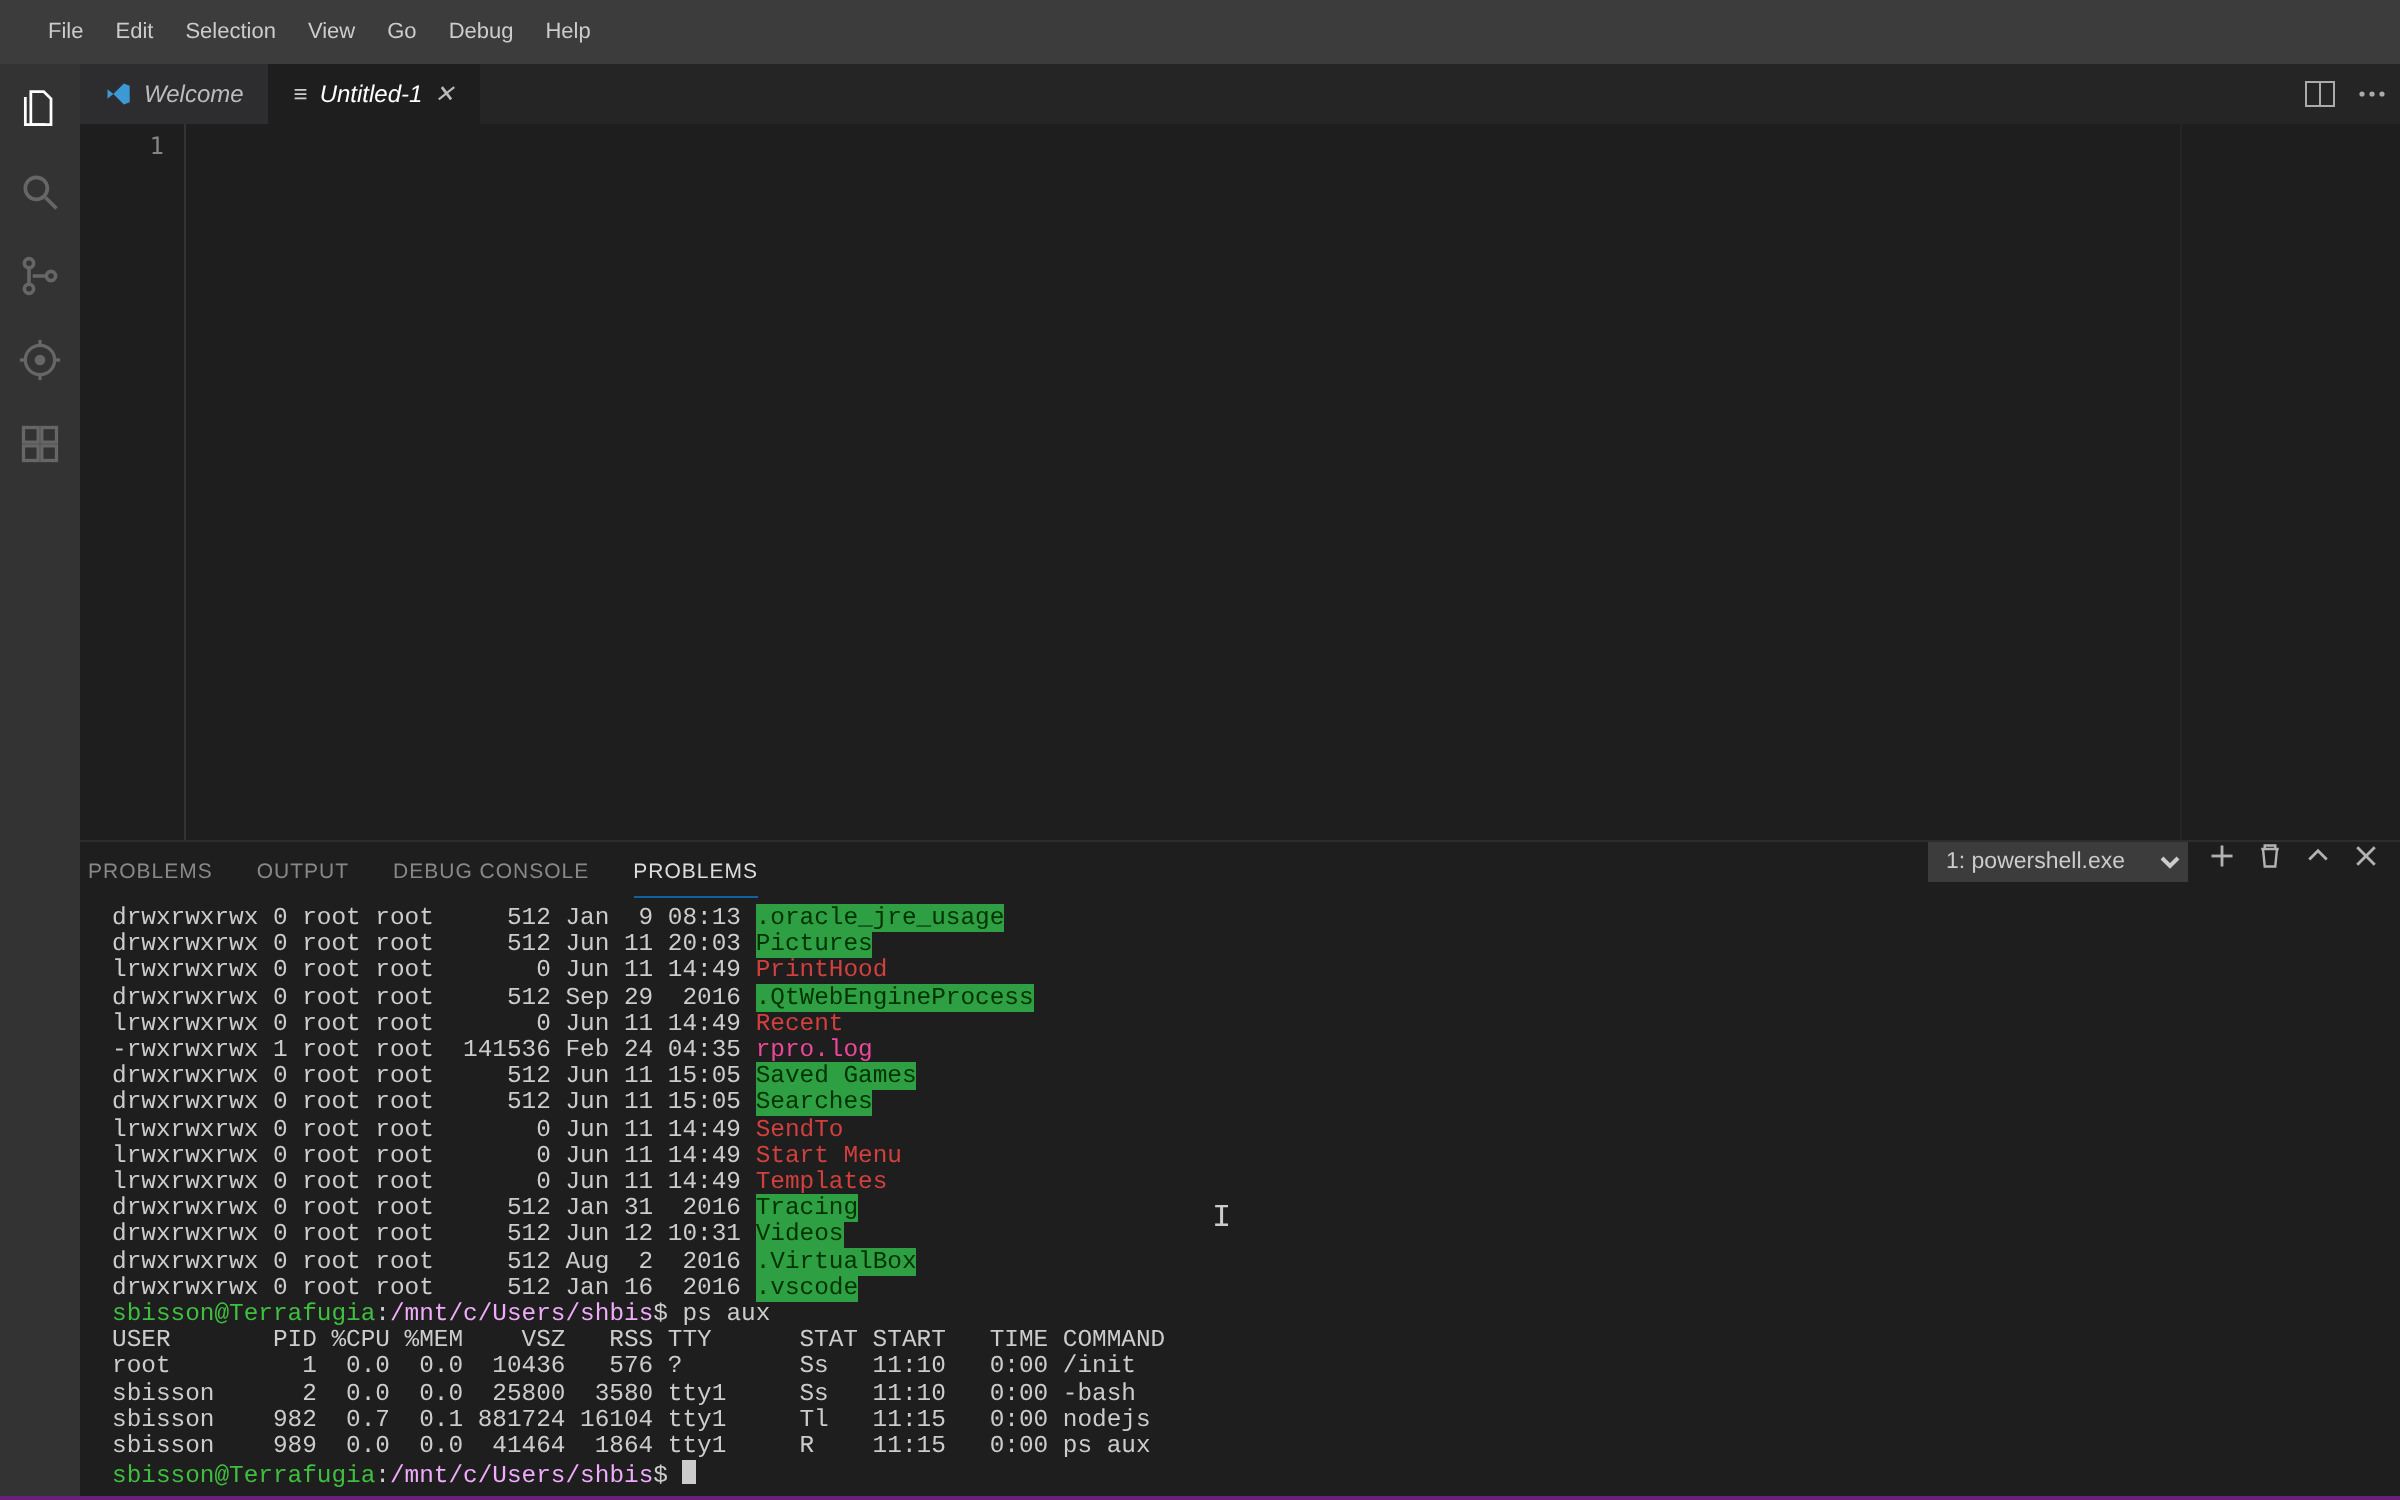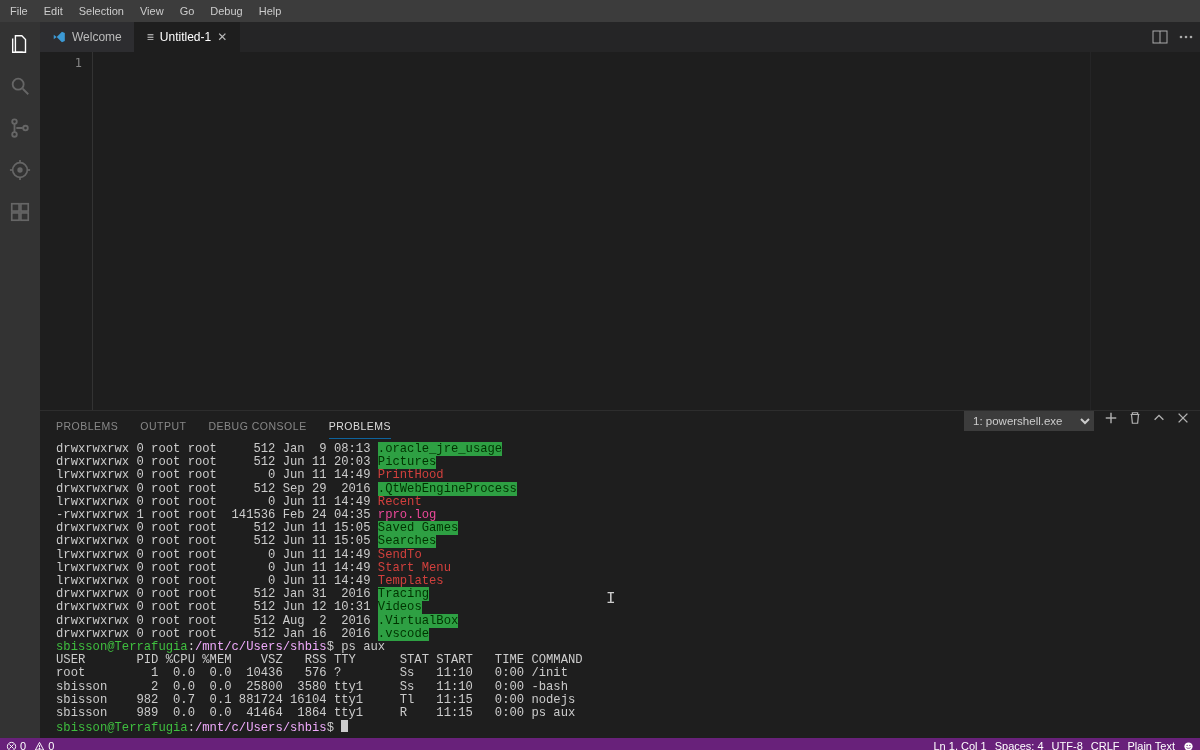--- a/index.html
+++ b/index.html
@@ -1,38 +1,38 @@
 <!DOCTYPE html>
 <html><head>
 <meta charset="utf-8">
 <style>
   * { margin: 0; padding: 0; box-sizing: border-box; }
   html, body { width: 1200px; height: 750px; overflow: hidden; font-family: "Segoe UI", Arial, sans-serif; background: #1e1e1e; color: #ccc; }
-  .menubar { height: 22px; background: #3c3c3c; display: flex; align-items: center; padding: 0 2px; font-size: 11px; color: #ccc; }
+  .menubar { height: 32px; background: #3c3c3c; display: flex; align-items: center; padding: 0 16px; font-size: 11px; color: #ccc; }
   .menubar .menu-item { padding: 2px 8px; cursor: pointer; }
   .main-wrap { display: flex; height: 716px; }
   .activitybar { width: 40px; background: #333333; display: flex; flex-direction: column; align-items: center; padding-top: 10px; gap: 18px; }
   .activitybar .act-icon { width: 24px; height: 24px; display: flex; align-items: center; justify-content: center; opacity: 0.6; cursor: pointer; }
   .activitybar .act-icon.active { opacity: 1; }
   .activitybar .act-icon svg { width: 22px; height: 22px; }
   .centerzone { flex: 1; display: flex; flex-direction: column; }
-  .tabbar { height: 30px; background: #252526; display: flex; align-items: stretch; position: relative; }
+  .tabbar { height: 30px; background: #252526; display: flex; align-items: stretch; position: relative; font-style: italic; }
   .tabbar .tab { display: flex; align-items: center; padding: 0 12px; font-size: 12px; color: #bbb; background: #2d2d30; gap: 6px; cursor: pointer; border-right: 1px solid #1e1e1e; }
   .tabbar .tab.active { background: #1e1e1e; color: #fff; }
   .tabbar .tab .vs-logo { width: 14px; height: 14px; }
   .tabbar .tab .pre-icon { color: #ccc; font-size: 12px; }
   .tabbar .tab .close-x { font-size: 12px; color: #bbb; }
   .tabbar .actions-right { position: absolute; right: 6px; top: 0; height: 30px; display: flex; align-items: center; gap: 10px; }
   .tabbar .actions-right .ico { width: 16px; height: 16px; opacity: .8; cursor: pointer; display:flex;align-items:center;justify-content:center;}
   .editor-area { flex: 1; display: flex; background: #1e1e1e; }
   .gutter { width: 52px; text-align: right; padding: 4px 10px 0 0; color: #858585; font-family: Consolas, monospace; font-size: 12px; background: #1e1e1e; }
   .editor-body { flex: 1; border-left: 1px solid #333; position: relative; }
   .minimap { width: 110px; background: #1e1e1e; border-left: 1px solid #252526; }
   .panel { height: 328px; background: #1e1e1e; border-top: 1px solid #2d2d2d; display: flex; flex-direction: column; }
-  .panel-tabs { height: 30px; display: flex; align-items: center; padding: 0 16px; gap: 22px; font-size: 10.5px; color: #888; position: relative; }
+  .panel-tabs { height: 30px; display: flex; align-items: center; padding: 0 4px; gap: 22px; font-size: 10.5px; color: #888; position: relative; }
   .panel-tabs .ptab { letter-spacing: .5px; cursor: pointer; padding: 6px 0; }
   .panel-tabs .ptab.active { color: #ddd; border-bottom: 1px solid #0e639c; }
   .panel-actions { position: absolute; right: 10px; top: 0; height: 30px; display: flex; align-items: flex-start; gap: 10px; }
   .panel-actions .term-select { background: #3c3c3c; color: #ccc; border: 1px solid #3c3c3c; font-size: 11.5px; height: 20px; width: 130px; padding: 0 4px; }
   .panel-actions .pico { width: 14px; height: 14px; cursor: pointer; display:flex;align-items:center;justify-content:center; opacity:.85;}
   .terminal-body { flex: 1; overflow: hidden; padding: 2px 10px 2px 16px; font-family: Liberation Mono, monospace; font-size: 12.2px; line-height: 13.2px; color: #ccc; white-space: pre; position: relative; }
   .hl-green-bg { background: #2ea043; color: #003300; }
   .hl-red { color: #d1403d; }
   .hl-grn { color: #ec4899; }
   .hl-prompt-user { color: #3fbf3f; }

